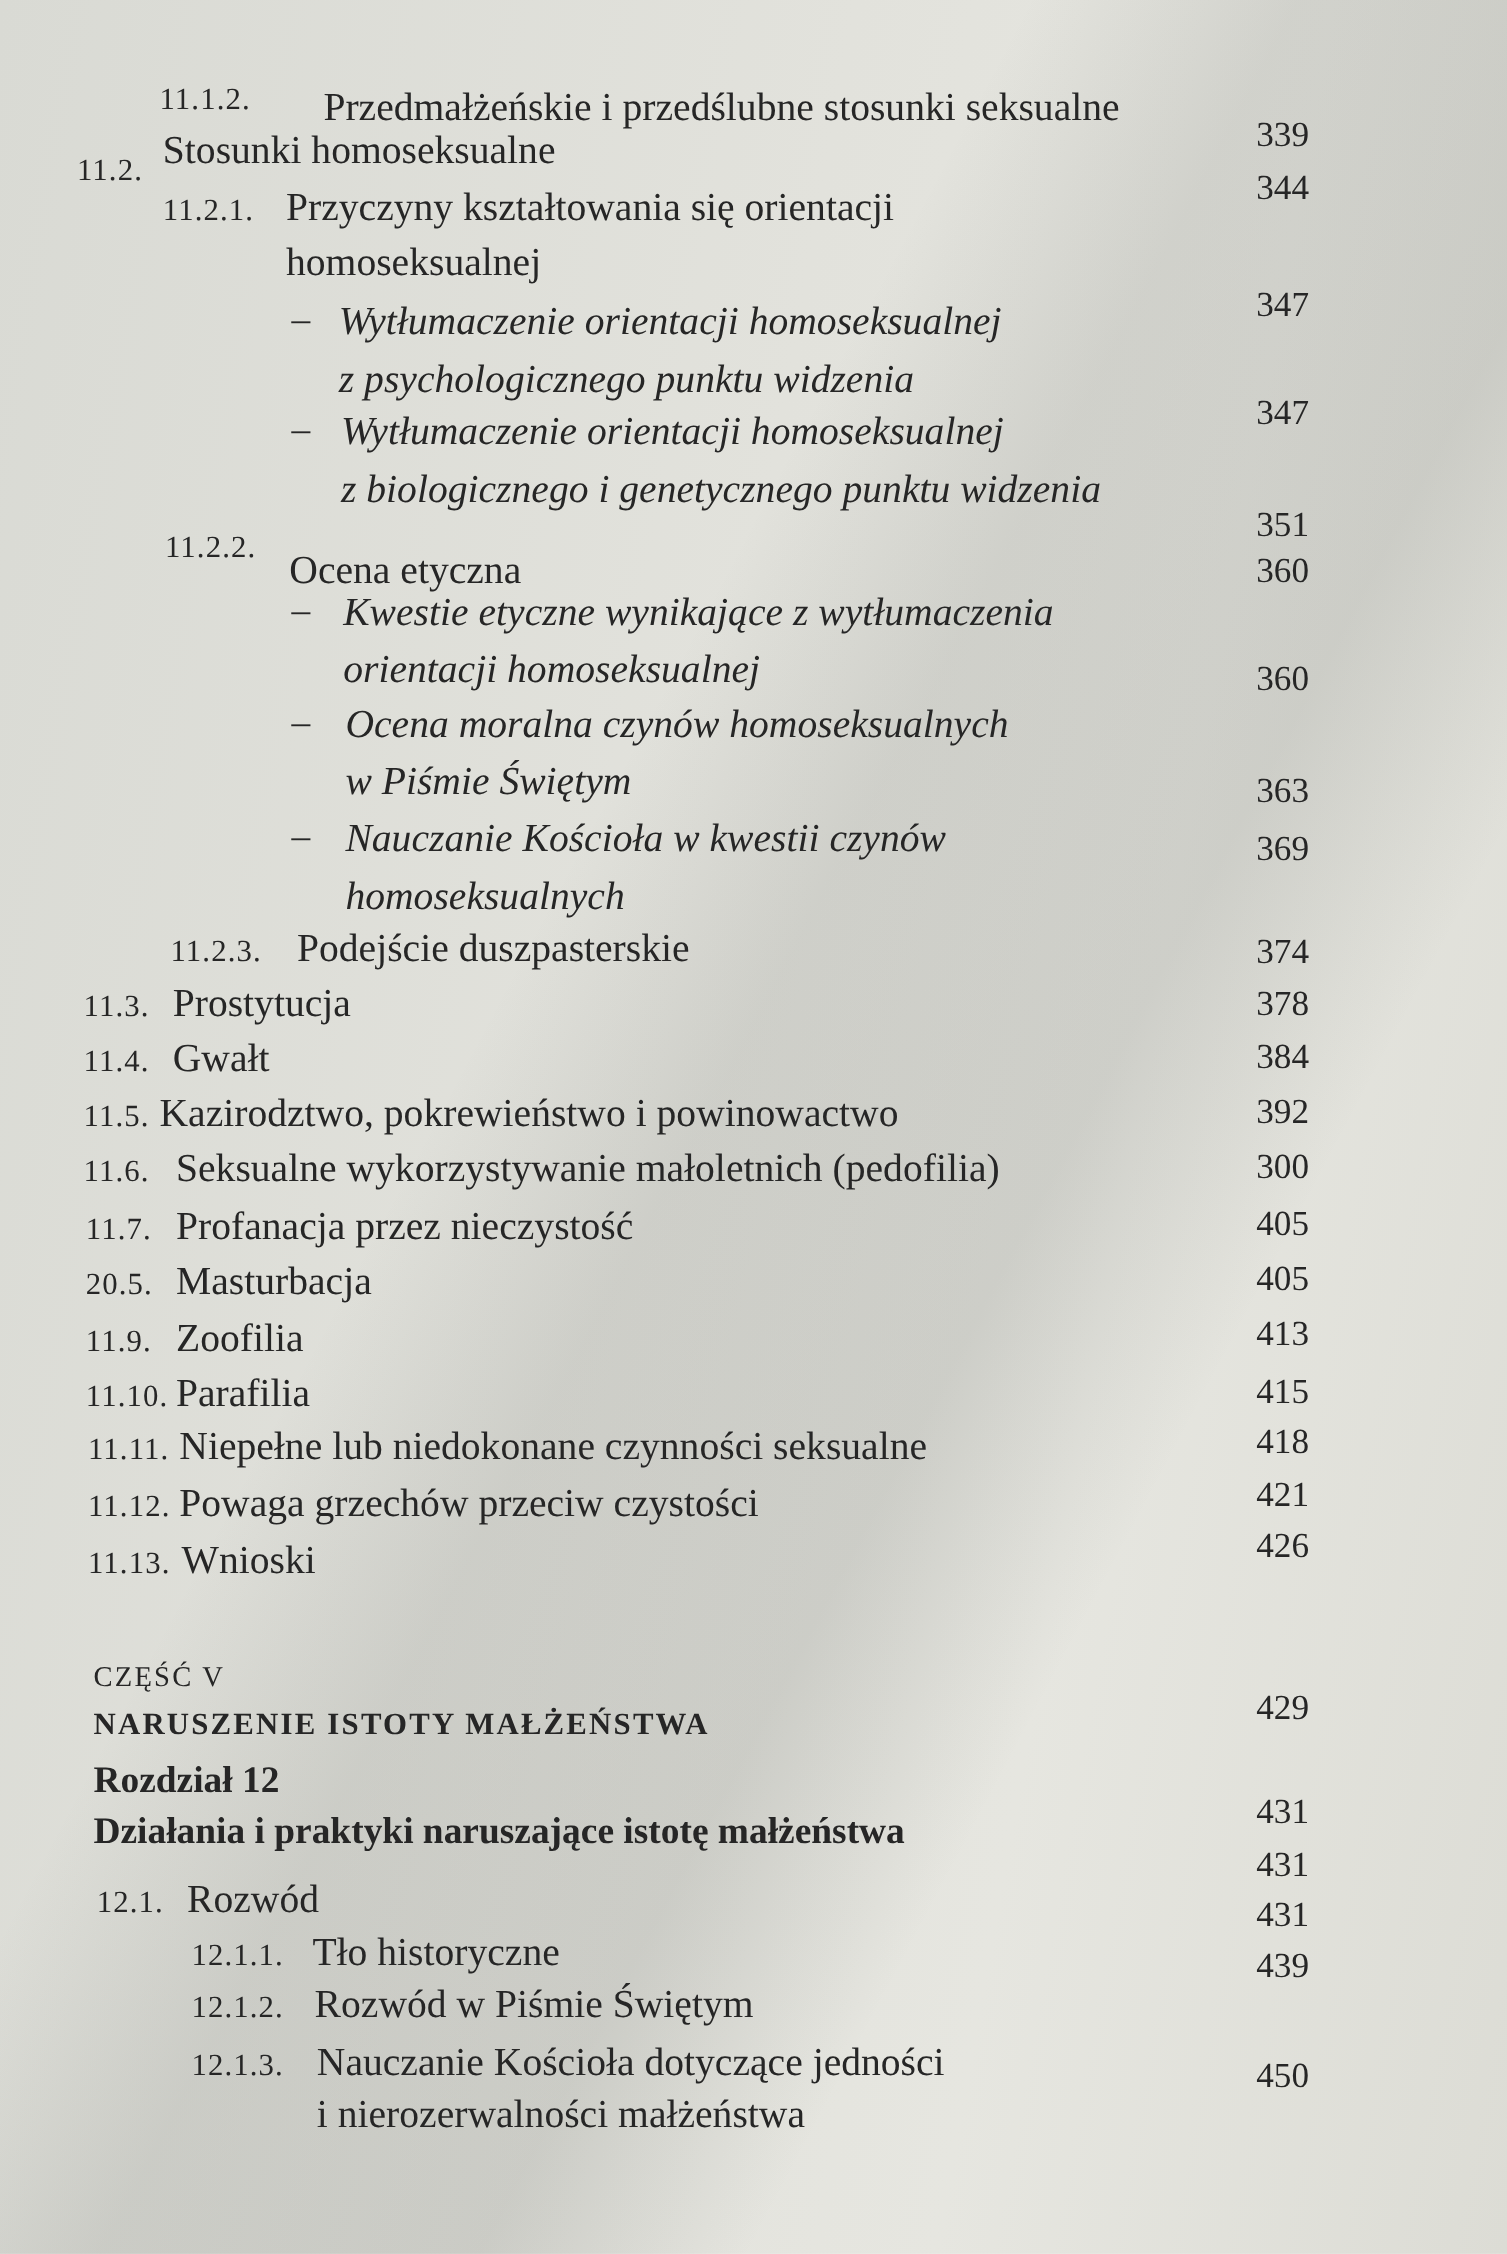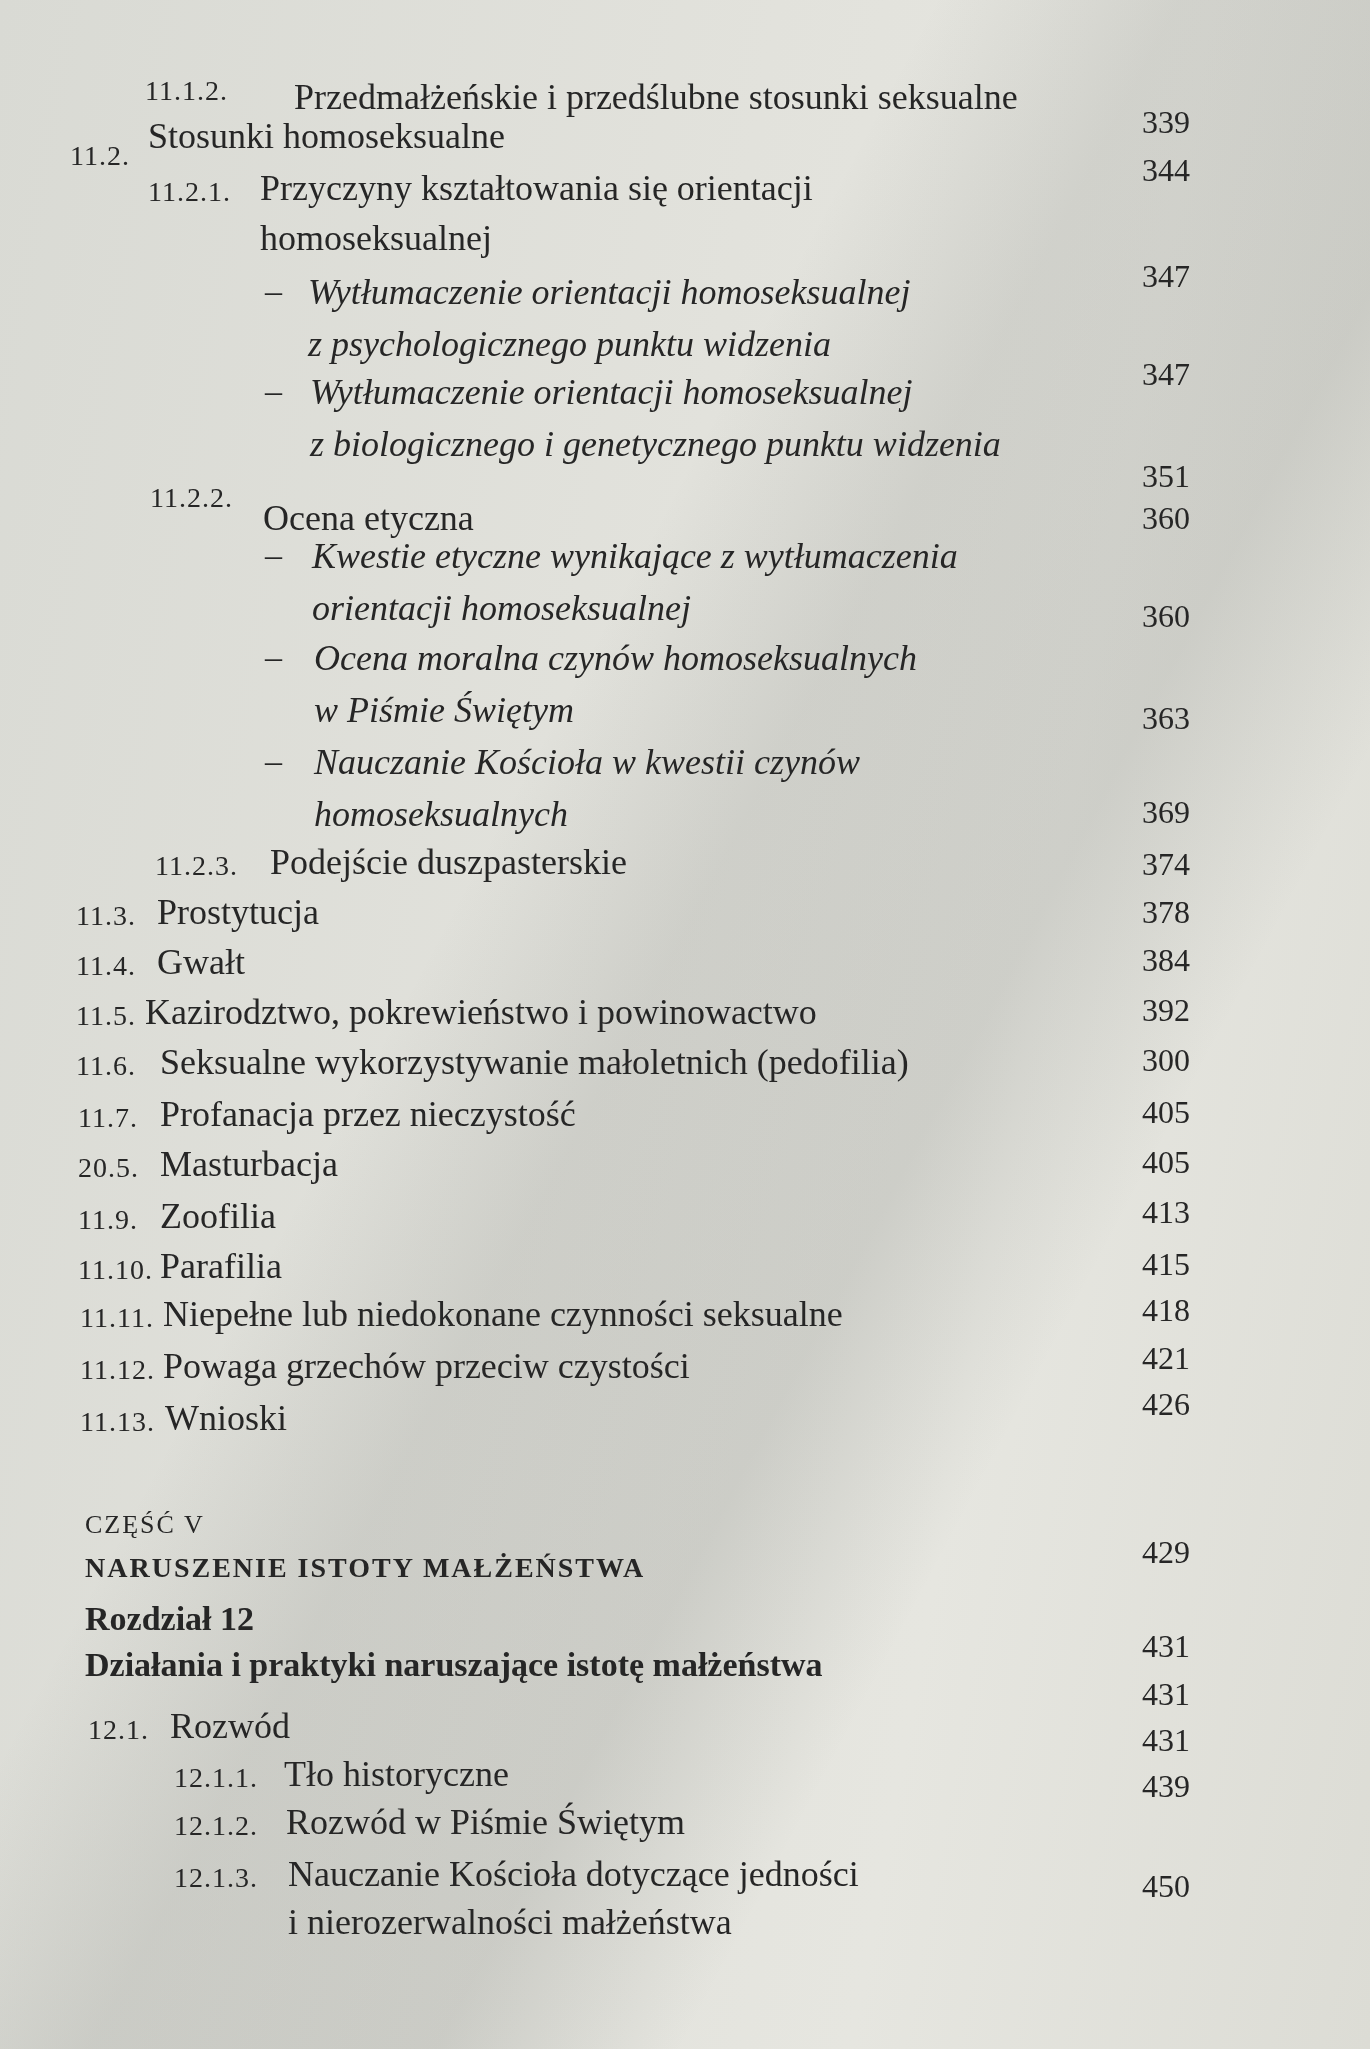--- a/index.html
+++ b/index.html
@@ -83,21 +83,21 @@
     <span class="title it" style="left:314px;top:0px;">Ocena moralna czynów homoseksualnych</span>
     <span class="title it" style="left:314px;top:52px;">w Piśmie Świętym</span>
   </div>
   <span class="page" style="top:700px;">363</span>
 
   <div class="row" style="top:736px;">
     <span class="dash" style="left:265px;top:6px;">–</span>
     <span class="title it" style="left:314px;top:0px;">Nauczanie Kościoła w kwestii czynów</span>
     <span class="title it" style="left:314px;top:52px;">homoseksualnych</span>
   </div>
-  <span class="page" style="top:794px;">369</span>
+  <span class="page" style="top:753px;">369</span>
 
   <div class="row" style="top:836px;">
     <span class="num" style="left:155px;top:14px;">11.2.3.</span>
     <span class="title" style="left:270px;top:0px;">Podejście duszpasterskie</span>
   </div>
   <span class="page" style="top:846px;">374</span>
 
   <div class="row" style="top:886px;">
     <span class="num" style="left:76px;top:14px;">11.3.</span>
     <span class="title" style="left:157px;top:0px;">Prostytucja</span>

